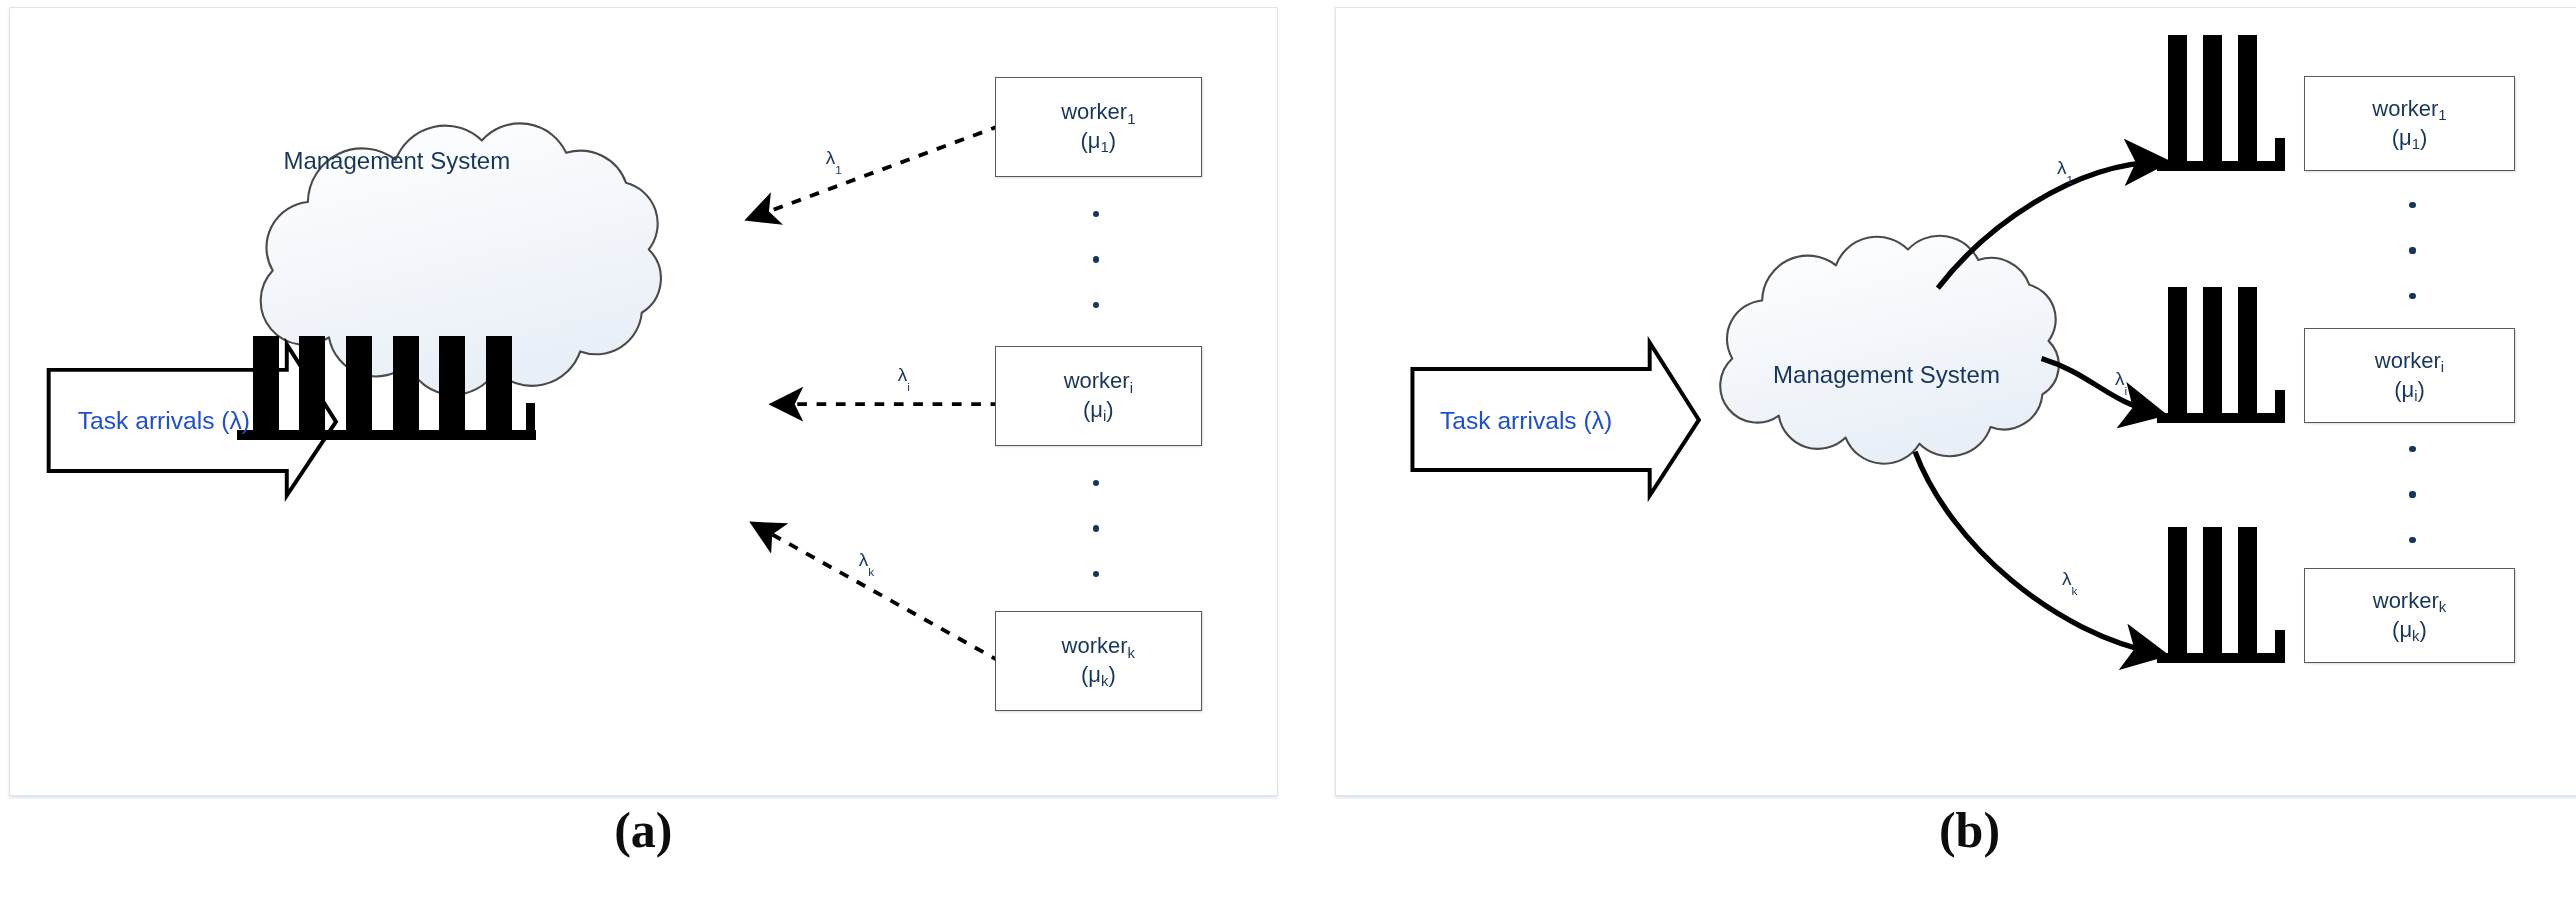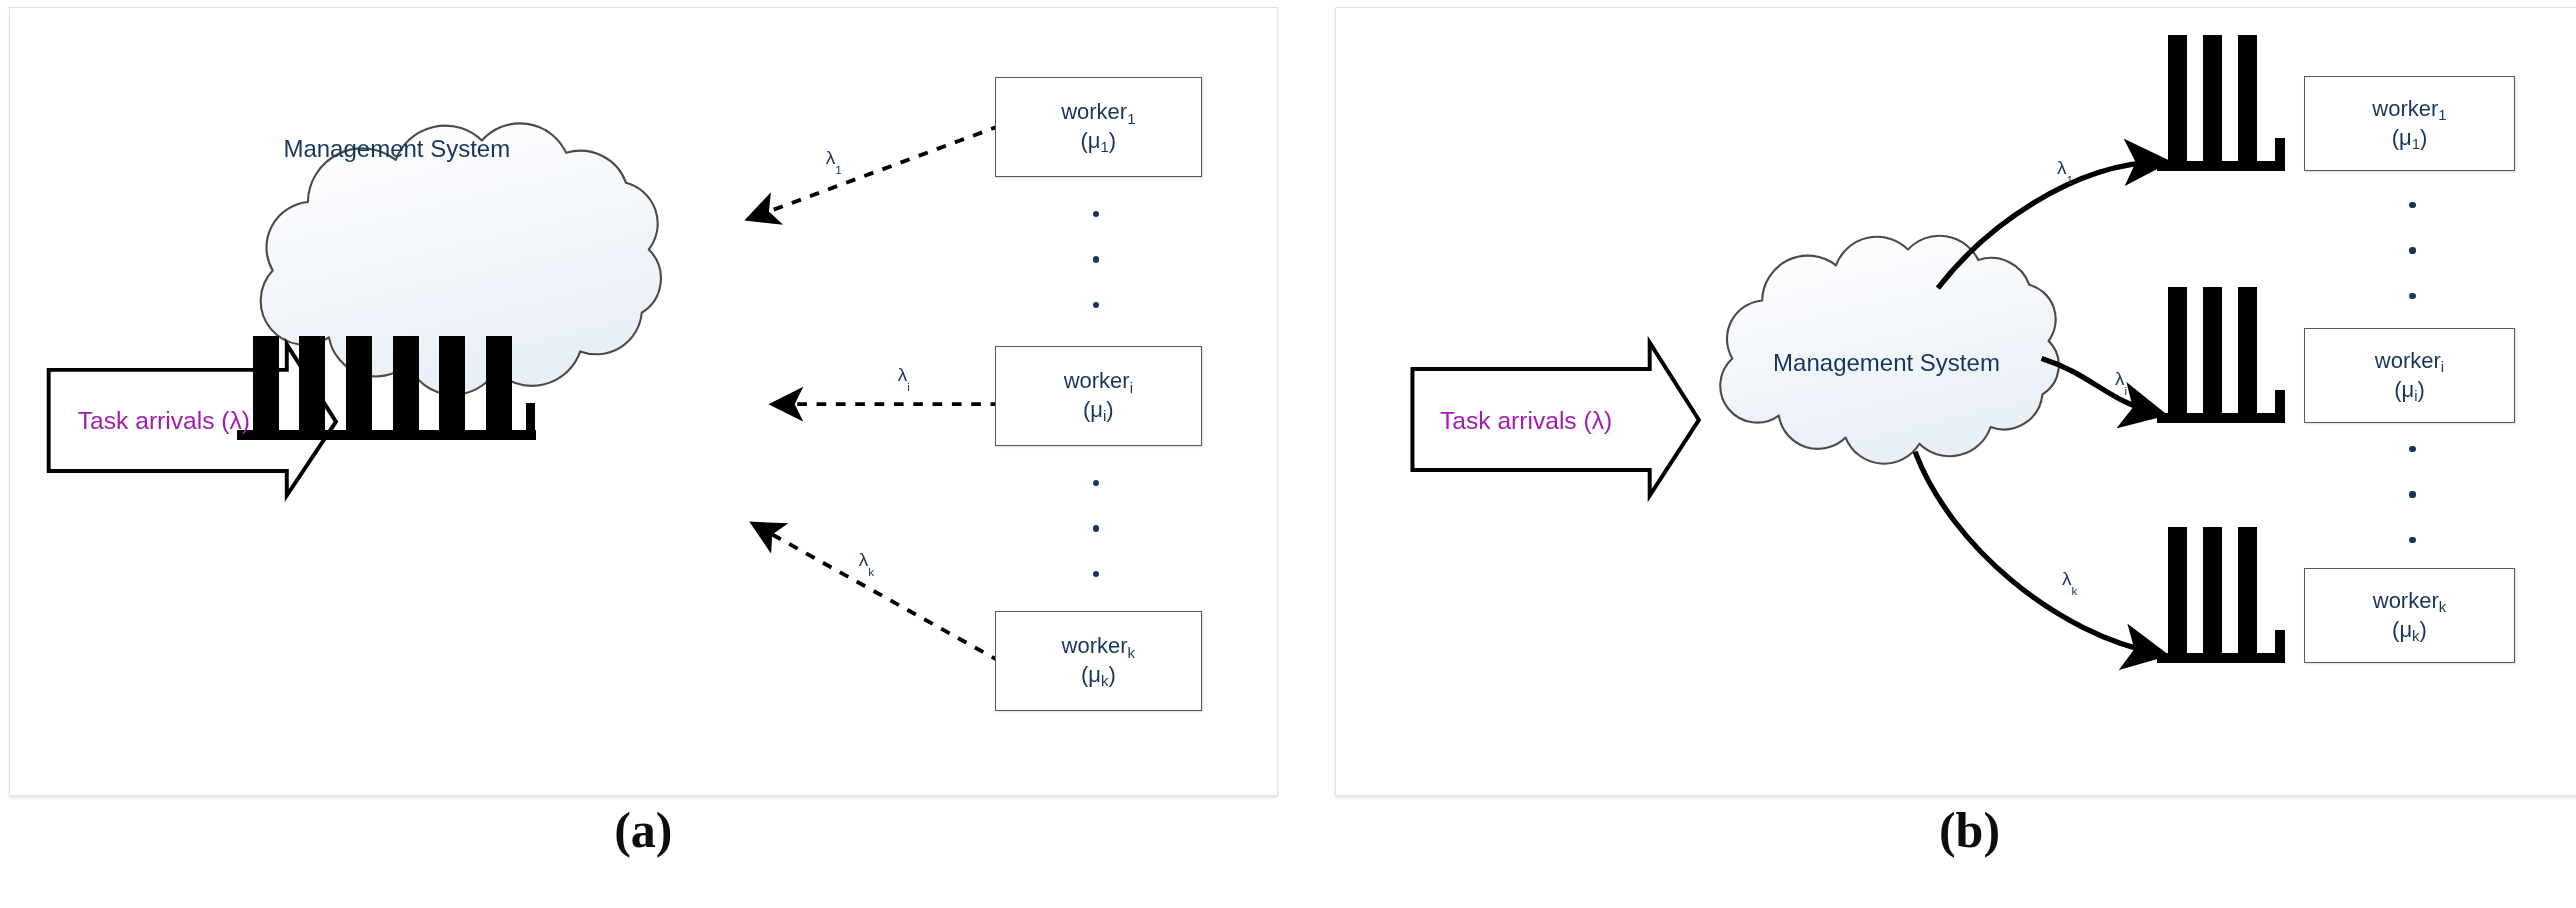--- a/index.html
+++ b/index.html
@@ -106,26 +106,27 @@
   }
   .lam sub { font-size: 0.62em; position: relative; top: 5.3px; }
 
   
   .ms-label {
     position: absolute;
     color: #17365d;
     font-size: 24px;
     white-space: nowrap;
     line-height: 1;
+    margin-top: 12px;
   }
 
   
   .ta-label {
     position: absolute;
-    color: #a21caf;
+    color: #1d4ed8;
     font-size: 24.6px;
     white-space: nowrap;
     line-height: 1;
   }
 
   
   .queue { position: absolute; }
   .queue .bar {
     position: absolute;
     background: #000000;

